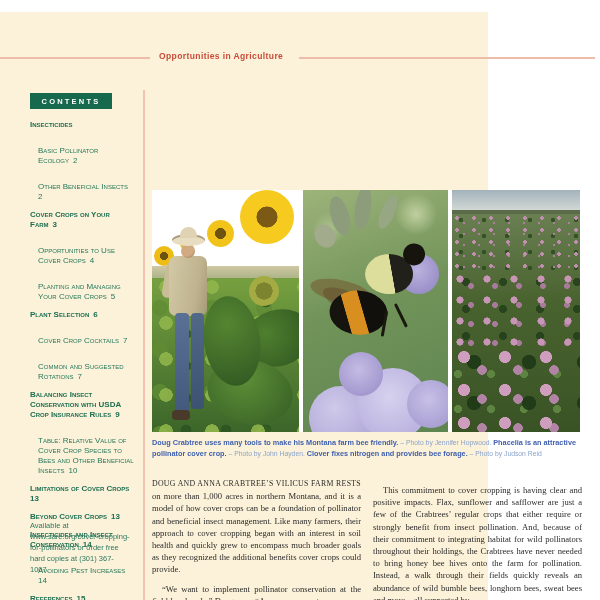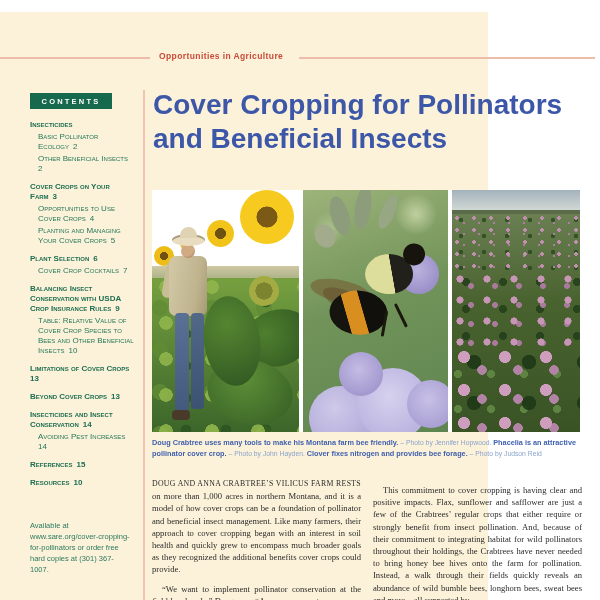--- a/index.html
+++ b/index.html
@@ -12,21 +12,21 @@
   .hdr-rule.left{left:0;width:150px;}
   .hdr-rule.right{left:299px;width:296px;}
   .hdr-label{position:absolute;left:159px;top:39px;font-size:8.5px;font-weight:bold;
     color:#c84b38;letter-spacing:.4px;}
 
   
   .contents-box{position:absolute;left:30px;top:81px;width:82px;height:16px;background:#17694d;
     display:flex;align-items:center;justify-content:center;}
   .contents-box span{color:#fff;font-size:7.5px;font-weight:bold;letter-spacing:2.2px;}
   .toc{position:absolute;left:30px;top:108px;width:104px;}
-  .toc-entry{font-variant:small-caps;color:#23775a;font-size:8px;line-height:10px;margin-top:2px;}
+  .toc-entry{font-variant:small-caps;color:#23775a;font-size:8px;line-height:10px;margin-top:16px;}
   .toc-entry.level1{font-weight:bold;margin-top:8px;color:#1d6e52;}
   .toc-entry.level2{padding-left:8px;}
   .toc-entry:first-child{margin-top:0;}
   .avail-note{position:absolute;left:30px;top:508px;width:100px;color:#2a7a60;
     font-size:7.5px;line-height:11px;word-wrap:break-word;}
 
   
   .vline{position:absolute;left:143px;top:78px;width:2px;height:510px;background:#f2c3b0;}
   .doc-title{position:absolute;left:153px;top:76px;width:432px;font-size:28px;line-height:34px;
     font-weight:600;color:#3c56a8;}
@@ -178,35 +178,35 @@
 
     <div class="toc">
         <div class="toc-entry level1">Insecticides</div>
         <div class="toc-entry level2">Basic Pollinator Ecology 2</div>
         <div class="toc-entry level2">Other Beneficial Insects 2</div>
         <div class="toc-entry level1">Cover Crops on Your Farm 3</div>
         <div class="toc-entry level2">Opportunities to Use Cover Crops 4</div>
         <div class="toc-entry level2">Planting and Managing Your Cover Crops 5</div>
         <div class="toc-entry level1">Plant Selection 6</div>
         <div class="toc-entry level2">Cover Crop Cocktails 7</div>
+        <div class="toc-entry level2">Common and Suggested Rotations 7</div>
         <div class="toc-entry level1">Balancing Insect Conservation with USDA Crop Insurance Rules 9</div>
         <div class="toc-entry level2">Table: Relative Value of Cover Crop Species to Bees and Other Beneficial Insects 10</div>
         <div class="toc-entry level1">Limitations of Cover Crops 13</div>
         <div class="toc-entry level1">Beyond Cover Crops 13</div>
         <div class="toc-entry level1">Insecticides and Insect Conservation 14</div>
         <div class="toc-entry level2">Avoiding Pest Increases 14</div>
         <div class="toc-entry level1">References 15</div>
         <div class="toc-entry level1">Resources 10</div>
       </div>
 
     <div class="avail-note">Available at www.sare.org/cover-cropping-for-pollinators or order free hard copies at (301) 367-1007.</div>
 
     <div class="vline"></div>
 
-    <h1 class="doc-title" style="margin:0;">Cover Cropping for Pollinators and Beneficial Insects</h1>
 
     <div class="photos-row">
 
       <div class="photo photo-1">
         <div class="p1-sky"></div>
         <div class="p1-far"></div>
         <div class="p1-field"></div>
         <div class="sf sf-a"></div>
         <div class="sf sf-b"></div>
         <div class="sf sf-c"></div>

